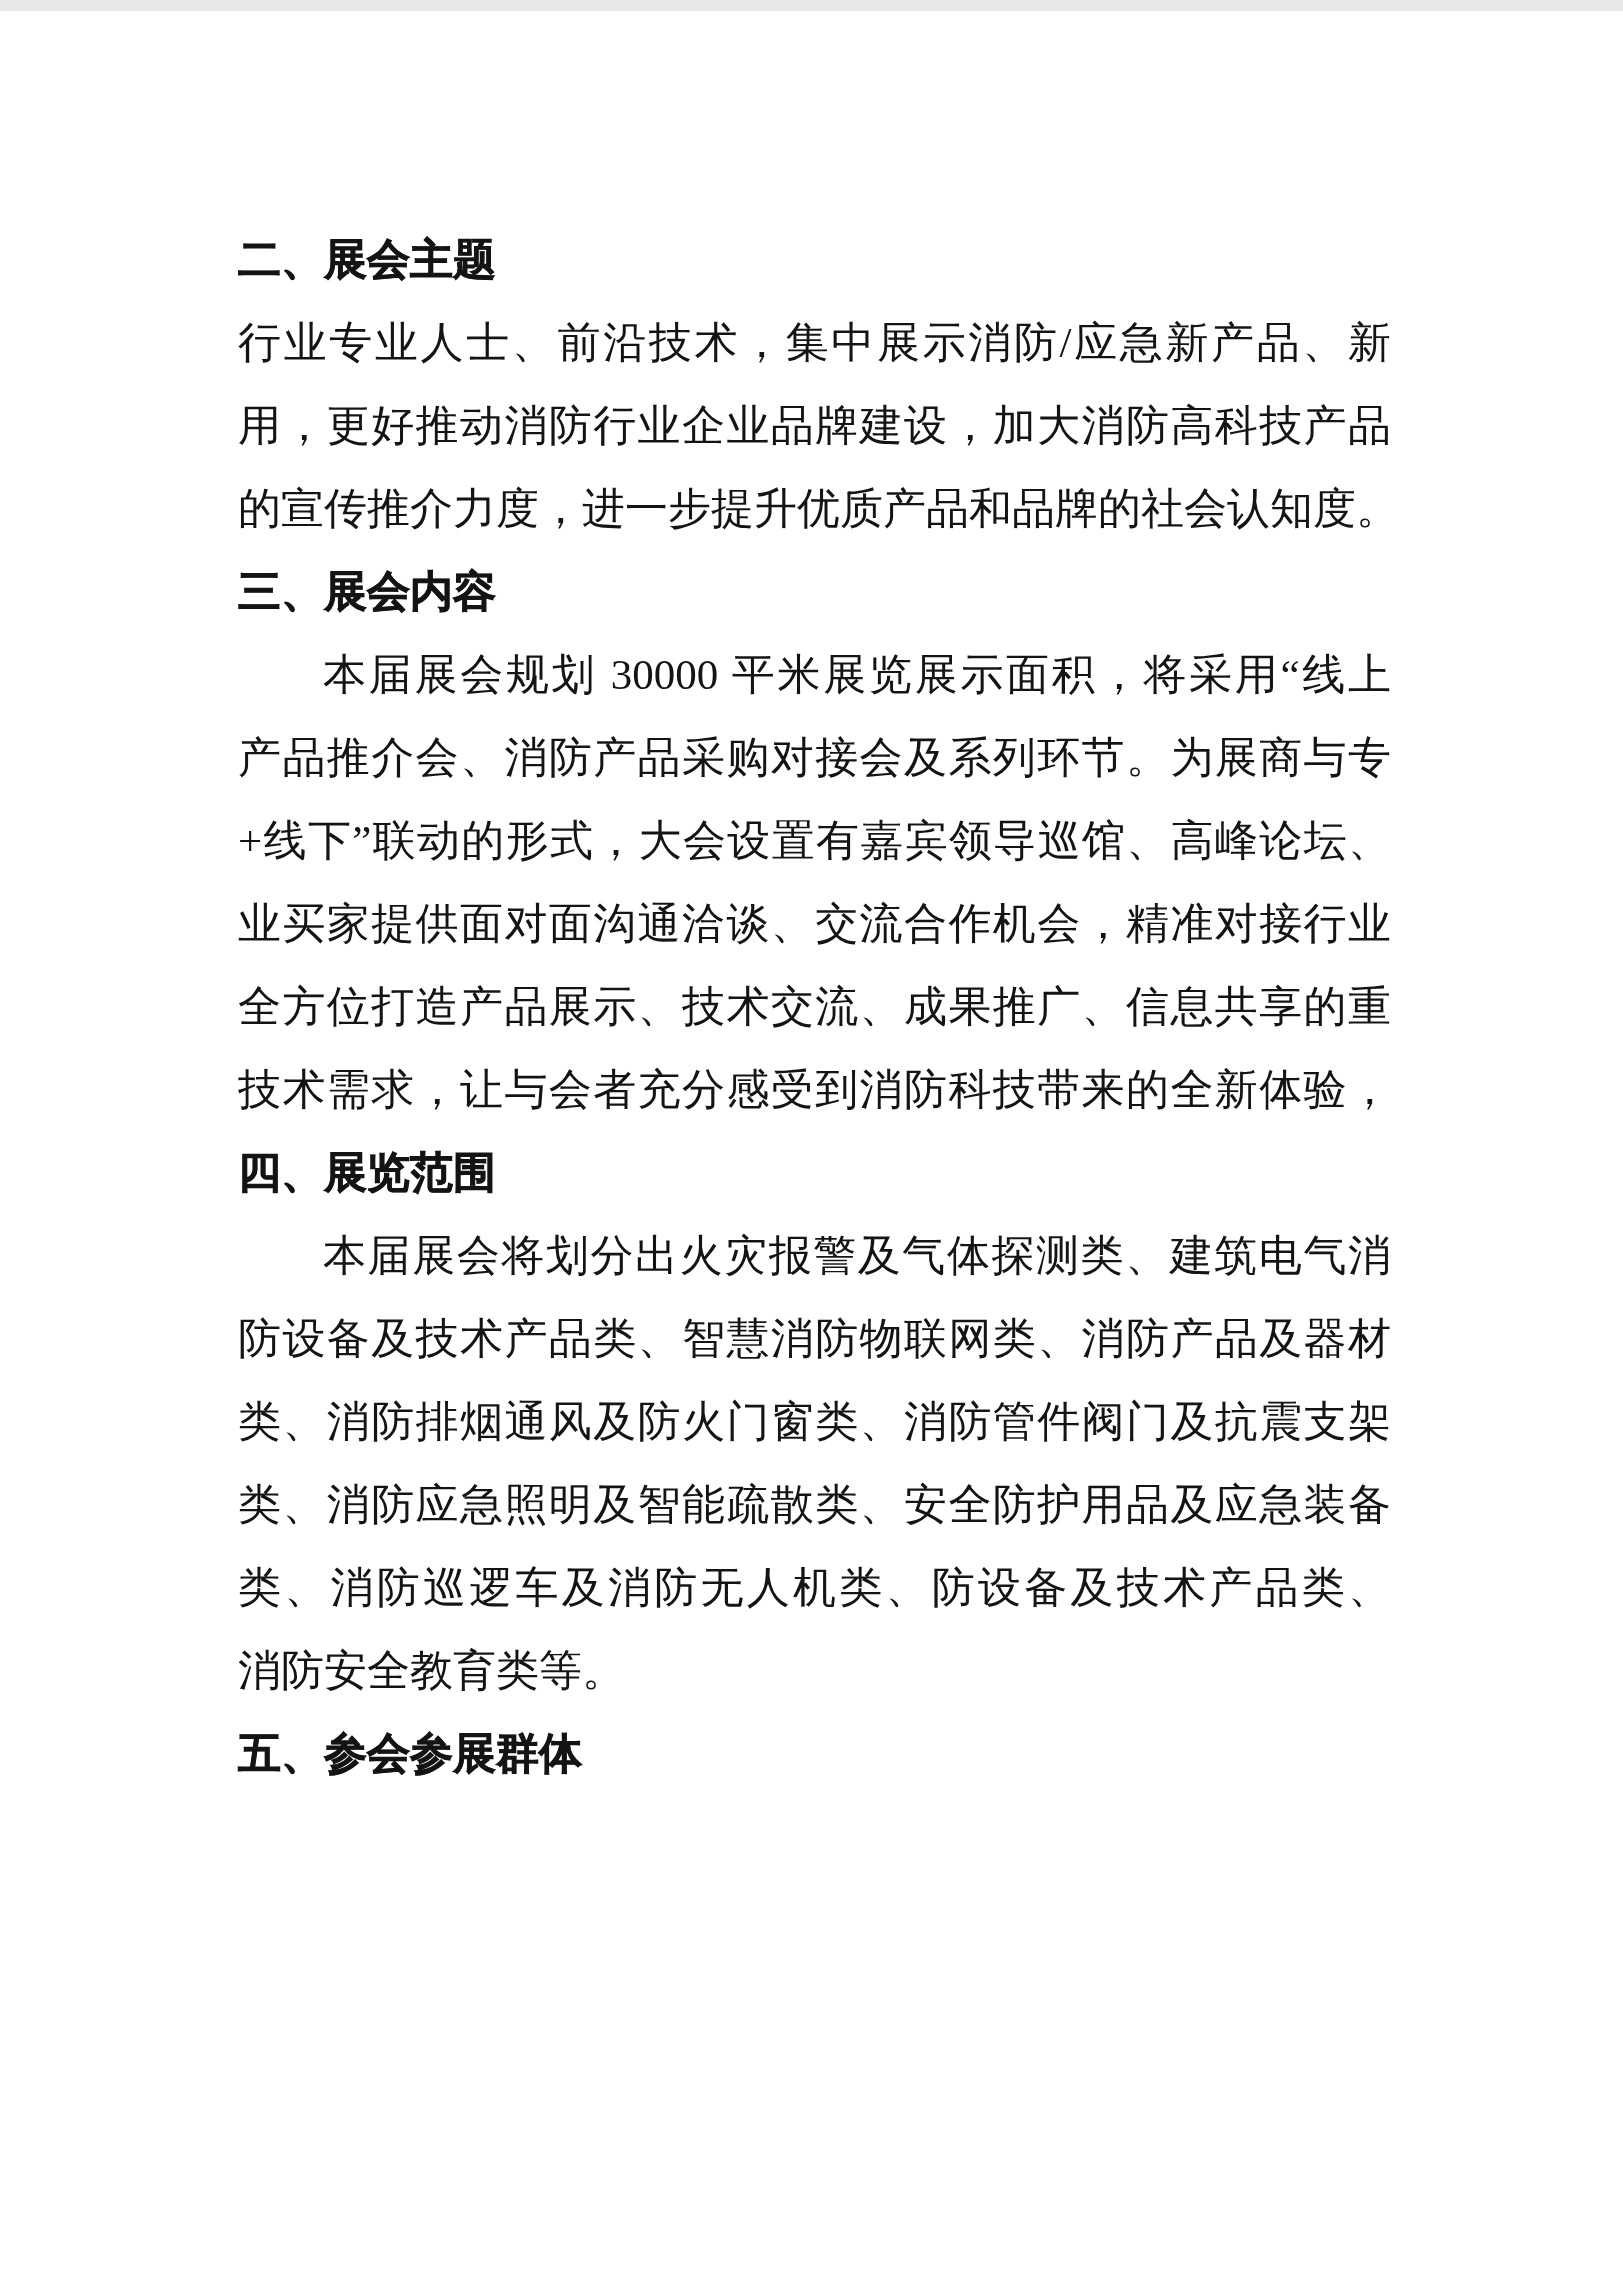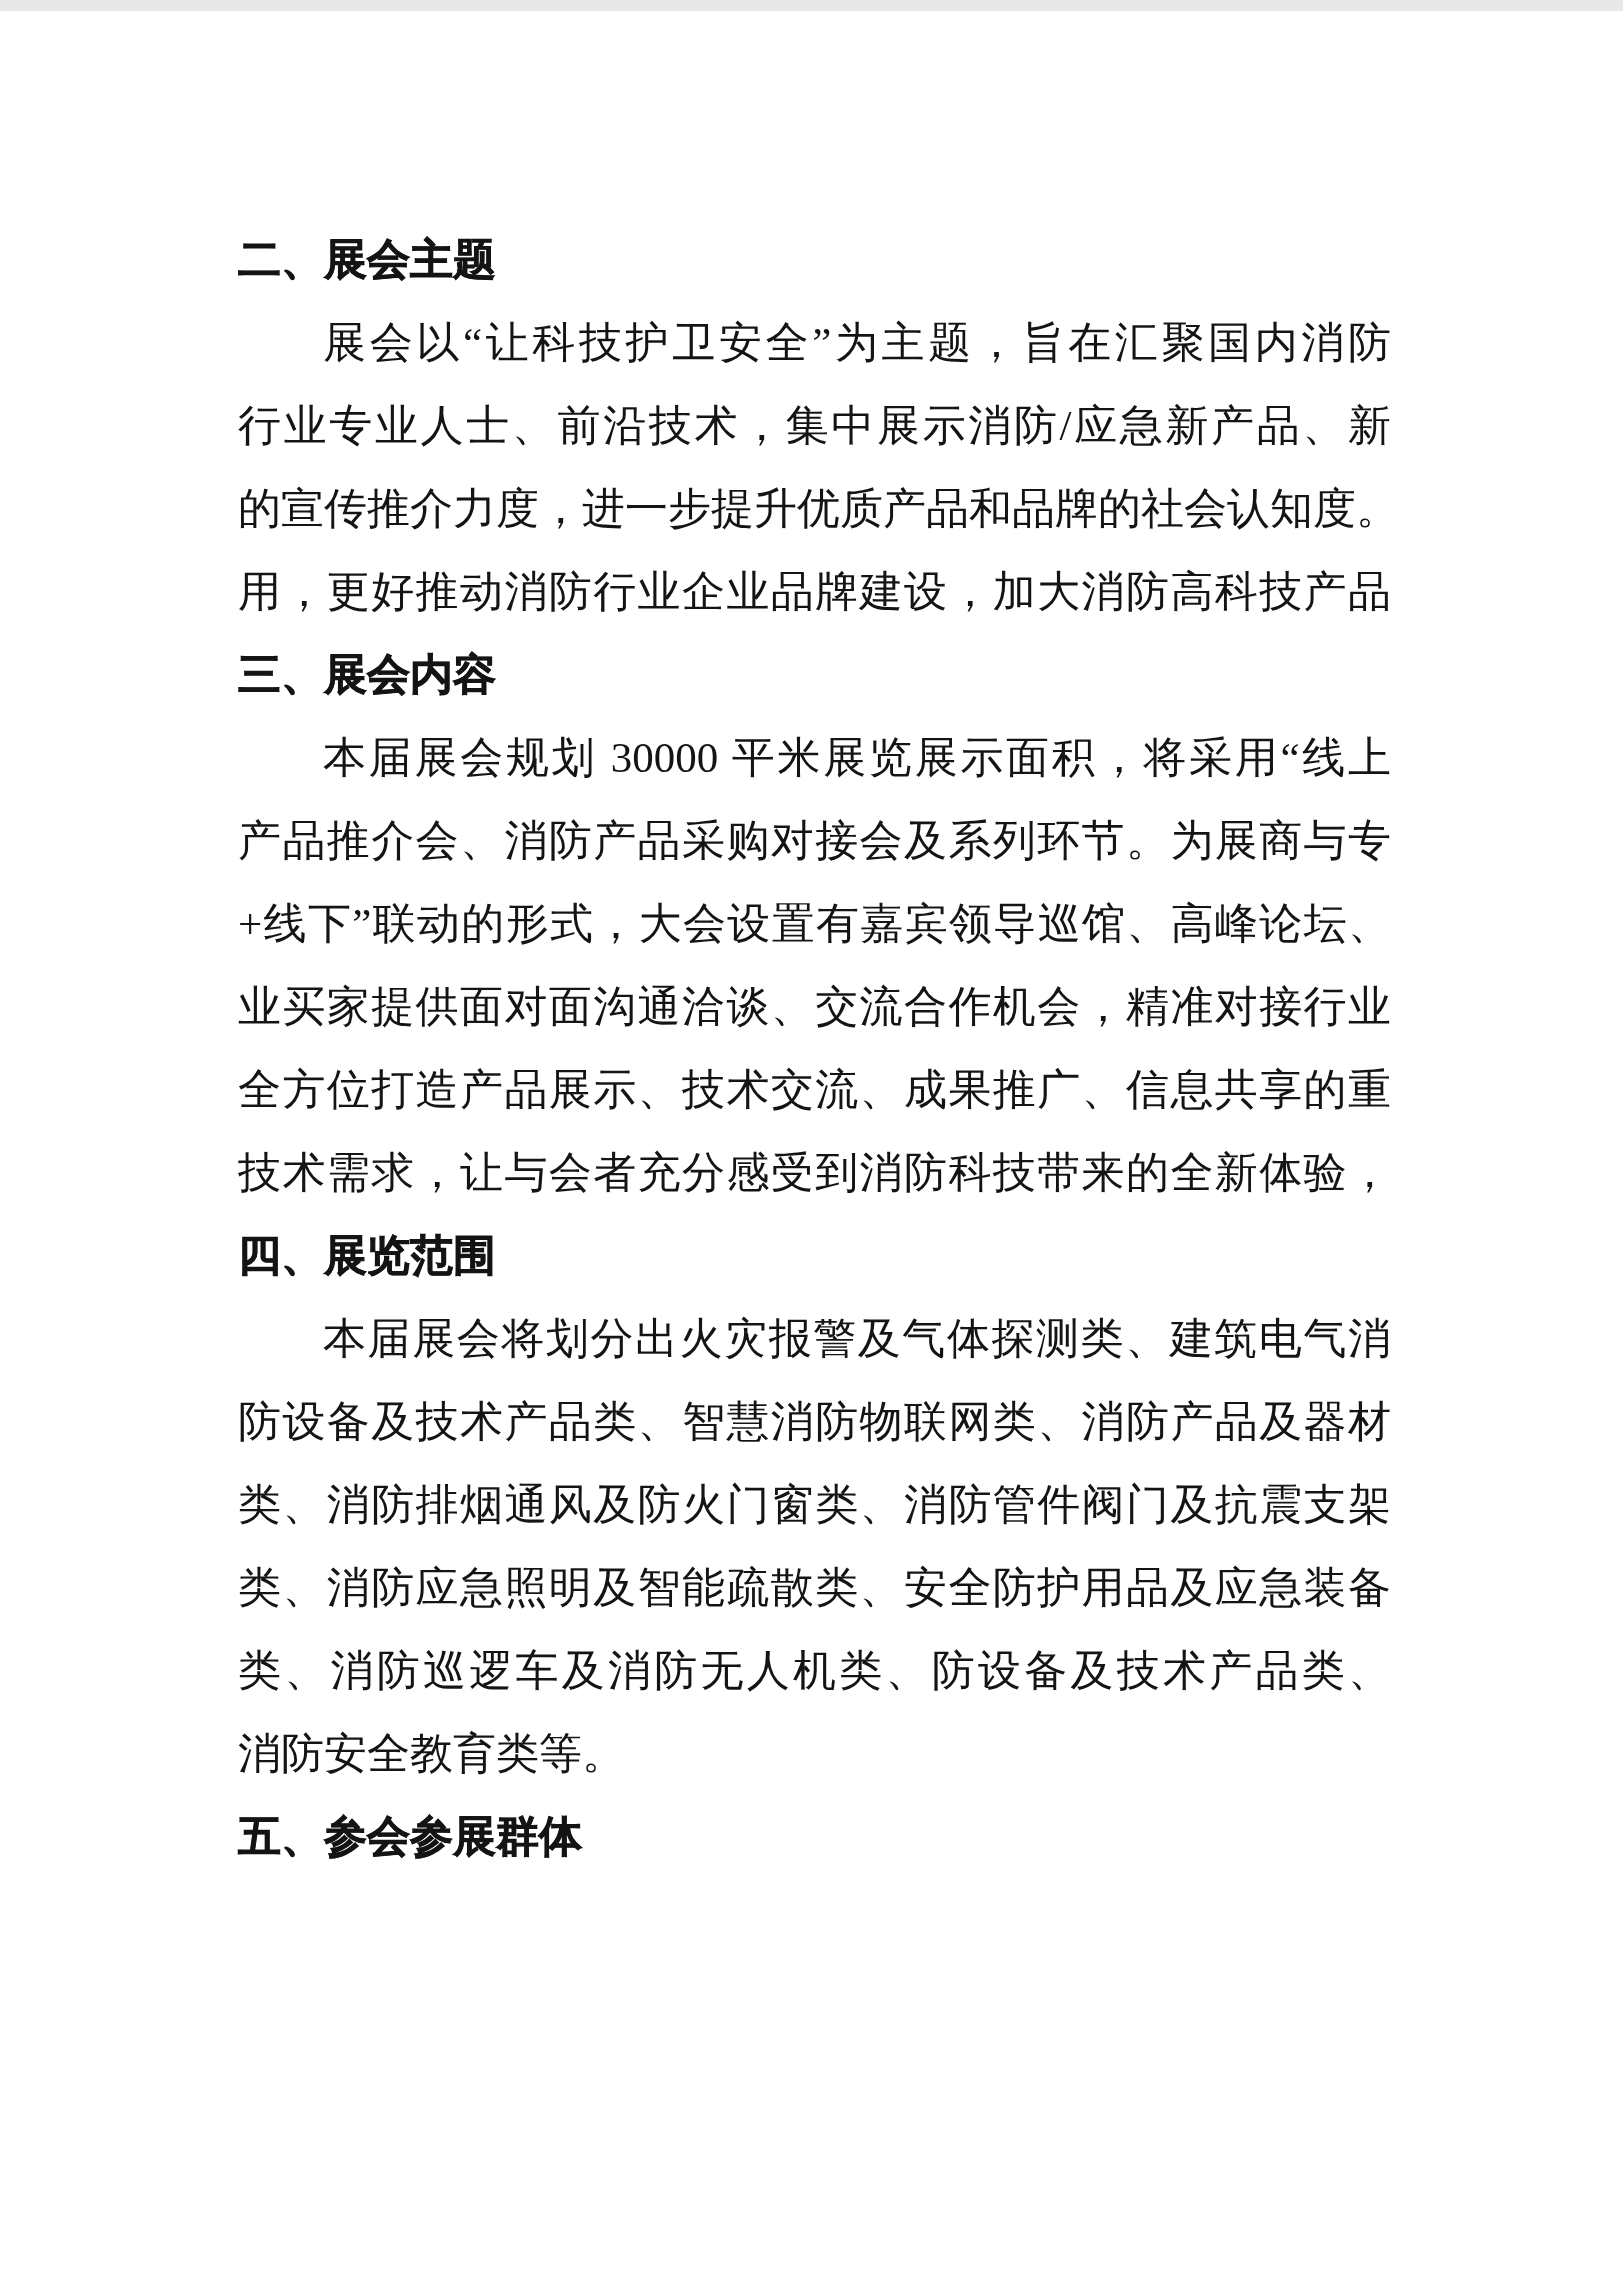--- a/index.html
+++ b/index.html
@@ -48,24 +48,23 @@
     white-space: nowrap;
   }
 </style>
 </head>
 <body>
 
 <div class="page">
   <div class="content">
 
     <div class="h">二、展会主题</div>
-    <div class="ln first">展会以“让科技护卫安全”为主题，旨在汇聚国内消防</div>
     <div class="ln">行业专业人士、前沿技术，集中展示消防/应急新产品、新</div>
+    <div class="ln">用，更好推动消防行业企业品牌建设，加大消防高科技产品</div>
     <div class="ln last">的宣传推介力度，进一步提升优质产品和品牌的社会认知度。</div>
-    <div class="ln">用，更好推动消防行业企业品牌建设，加大消防高科技产品</div>
 
     <div class="h">三、展会内容</div>
     <div class="ln first">本届展会规划 30000 平米展览展示面积，将采用“线上</div>
     <div class="ln">产品推介会、消防产品采购对接会及系列环节。为展商与专</div>
     <div class="ln">+线下”联动的形式，大会设置有嘉宾领导巡馆、高峰论坛、</div>
     <div class="ln">业买家提供面对面沟通洽谈、交流合作机会，精准对接行业</div>
     <div class="ln">全方位打造产品展示、技术交流、成果推广、信息共享的重</div>
     <div class="ln">技术需求，让与会者充分感受到消防科技带来的全新体验，</div>
 
     <div class="h">四、展览范围</div>

